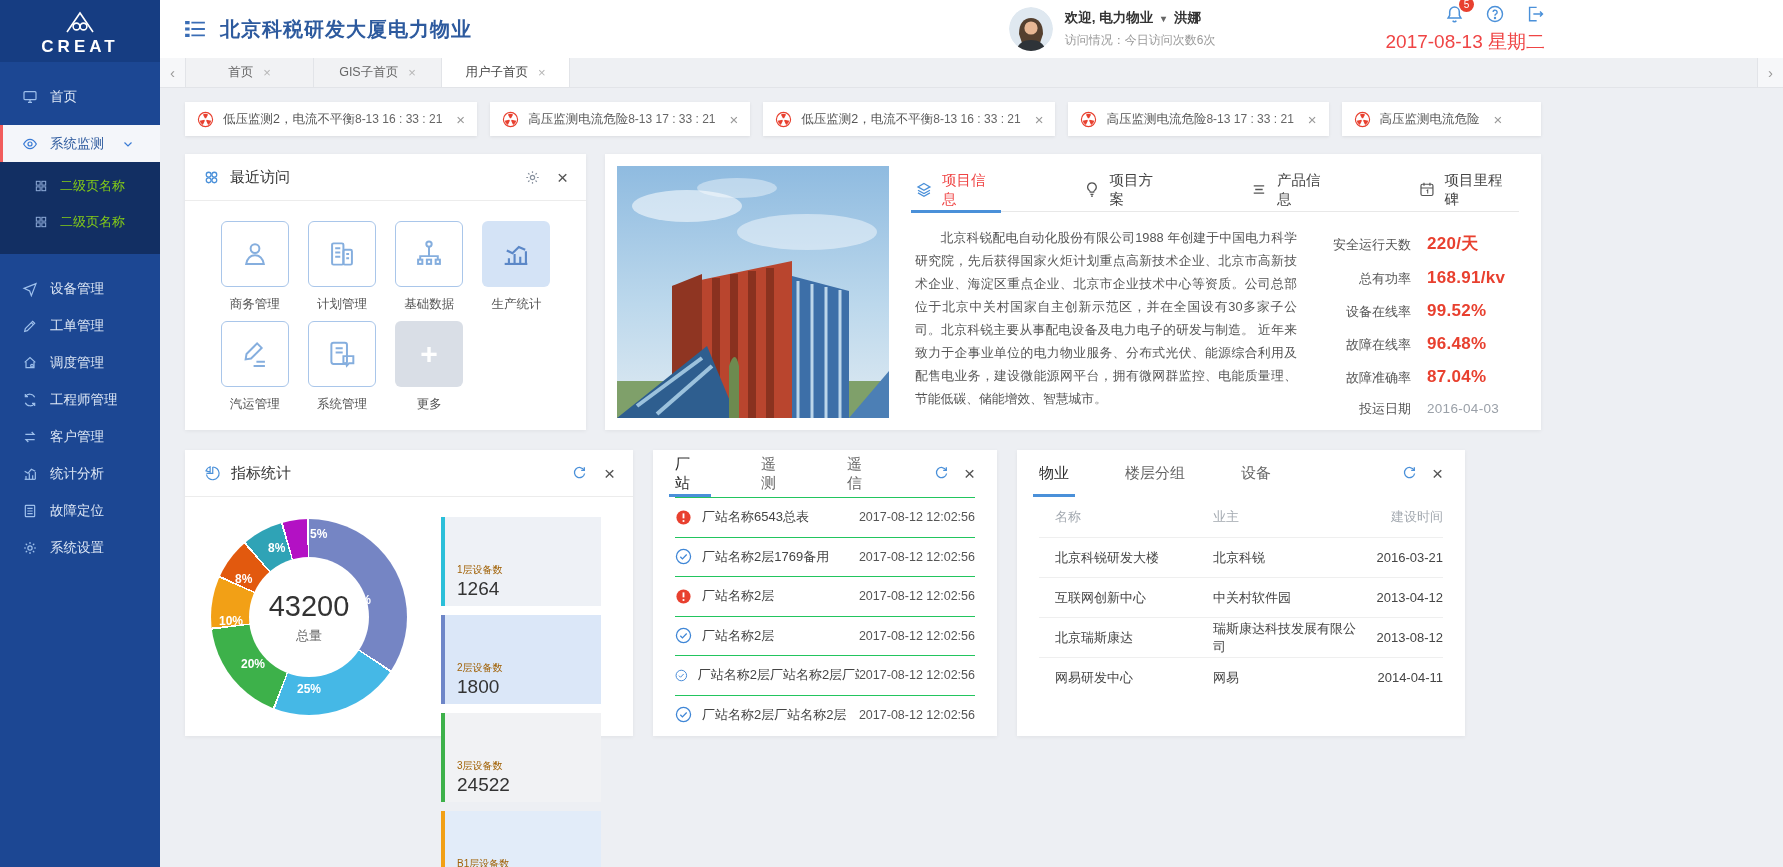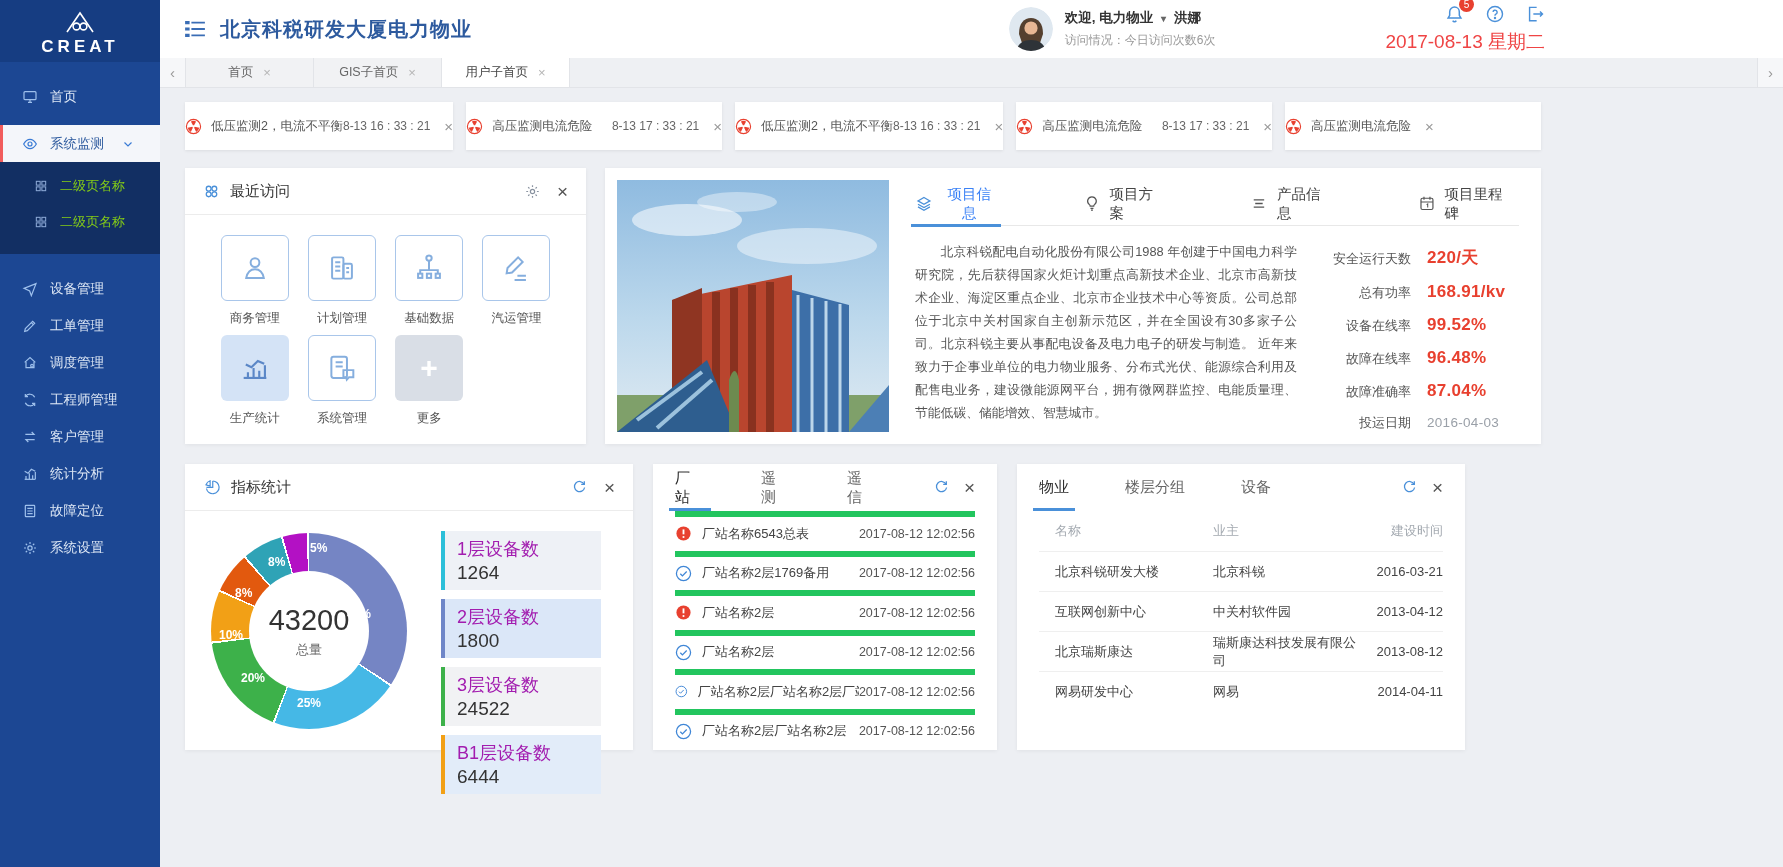--- a/index.html
+++ b/index.html
@@ -41,21 +41,21 @@
   .tab { width:128px; display:flex; align-items:center; justify-content:center; gap:10px; font-size:12.5px; color:#666; background:#f1f2f4; border-right:1px solid #e2e4e8; cursor:pointer; }
   .tab .x { color:#b5b5b5; font-size:13px; }
   .tab.active { background:#ffffff; color:#444;text-align:right; }
 
   
   .main { position:absolute; left:160px; top:88px; right:0; bottom:0; padding:14px 0 0 25px; }
   .content { width:1356px; }
 
   
   .alert-row { display:flex; gap:13px; }
-  .alert-card { flex:1; height:48px; background:#fff; box-shadow:0 1px 3px rgba(0,0,0,.08); display:flex; align-items:center; padding:0 0; }
+  .alert-card { flex:1; height:34px; background:#fff; box-shadow:0 1px 3px rgba(0,0,0,.08); display:flex; align-items:center; padding:0 12px; }
   .alert-card svg { flex:0 0 auto; }
   .alert-text { font-size:12.5px; color:#555; margin-left:9px; white-space:nowrap; overflow:hidden; }
   .alert-time { font-size:12px; color:#666; margin-left:auto; white-space:nowrap; }
   .alert-close { color:#999; font-size:15px; margin-left:14px; cursor:pointer; line-height:1; }
 
   
   .panel { background:#fff; box-shadow:0 1px 4px rgba(0,0,0,.06); position:relative; }
   .p-head { height:47px; display:flex; align-items:center; padding:0 18px; border-bottom:1px solid #ececec; }
   .p-title { font-size:15px; color:#333; margin-left:10px; }
   .p-actions { margin-left:auto; display:flex; align-items:center; gap:16px; }
@@ -74,21 +74,21 @@
   .tile-label { font-size:12.5px; color:#555; margin-top:9px; }
   .plus-glyph { color:#fff; font-size:30px; font-weight:bold; line-height:1; }
 
   
   .project { flex:1; height:276px; display:flex; padding:12px; }
   .photo { width:272px; height:252px; flex:0 0 auto; }
   .proj-right { flex:1; padding:2px 10px 0 26px; display:flex; flex-direction:column; }
   .proj-tabs { display:flex; align-items:center; height:44px; border-bottom:1px solid #e8e8e8; }
   .ptab { display:flex; align-items:center; gap:9px; font-size:14.5px; color:#444; cursor:pointer; position:relative; height:44px; margin-right:86px; }
   .ptab:last-child { margin-right:6px; }
-  .ptab.active { color:#3b82f6;text-align:center; }
+  .ptab.active { color:#ef4444; }
   .ptab.active::after { content:""; position:absolute; left:-4px; right:-4px; bottom:-1px; height:3px; background:#4a90d9; }
   .proj-body { display:flex; margin-top:14px; flex:1; }
   .proj-desc { width:382px; font-size:12.8px; color:#555; line-height:23px; text-align:justify; text-indent:2em; }
   .proj-stats { margin-left:auto; width:222px; padding-top:6px; }
   .stat-row { display:flex; align-items:baseline; justify-content:flex-end; margin-bottom:13px; }
   .stat-label { font-size:13px; color:#555; }
   .stat-value { font-size:17px; color:#e8402f; width:92px; text-align:left; margin-left:16px; font-weight:bold; letter-spacing:.3px; }
   .stat-value.muted { color:#9aa0a8; font-weight:normal; font-size:13.5px; }
 
   
@@ -99,33 +99,33 @@
   .donut-hole { position:absolute; left:38px; top:38px; width:120px; height:120px; border-radius:50%; background:#fff; display:flex; flex-direction:column; align-items:center; justify-content:center; }
   .donut-total { font-size:29px; color:#333; }
   .donut-total-label { font-size:13px; color:#666; margin-top:4px; }
   .seg-label { position:absolute; color:#fff; font-size:12px; font-weight:bold; }
   .seg-l0 { left:136px; top:74px; } .seg-l1 { left:86px; top:163px; }
   .seg-l2 { left:30px; top:138px; } .seg-l3 { left:8px; top:95px; }
   .seg-l4 { left:24px; top:53px; }  .seg-l5 { left:57px; top:22px; }
   .seg-l6 { left:99px; top:8px; }
   .legend { margin-left:34px; display:flex; flex-direction:column; gap:9px; padding-top:4px; }
   .legend-item { width:160px; min-height:49px; padding:6px 0 6px 12px; border-left:4px solid #ccc; cursor:pointer; }
-  .legend-label { font-size:18px; color:#a21caf; }
+  .legend-label { font-size:10px; color:#a16207;margin-top:40px; }
   .legend-value { font-size:19px; color:#333; margin-top:1px; }
 
   
   .station { width:344px; height:286px; }
   .property { width:448px; height:286px; }
   .lp-tabs { display:flex; align-items:center; height:47px; padding:0 22px; }
   .ltab { font-size:15px; color:#666; margin-right:56px; position:relative; height:47px; display:flex; align-items:center; cursor:pointer; }
   .ltab.active { color:#2f2f2f; }
   .ltab.active::after { content:""; position:absolute; left:-6px; right:-6px; bottom:0; height:3px; background:#4a90d9; }
   .lp-actions { margin-left:auto; display:flex; gap:14px; align-items:center; }
   .lp-actions .x { color:#555; font-size:19px; cursor:pointer; line-height:1; }
-  .st-row { height:39.5px; display:flex; align-items:center; margin:0 22px; border-top:6px solid #22c55e; cursor:pointer; }
+  .st-row { height:39.5px; display:flex; align-items:center; margin:0 22px; border-top:1px solid #22c55e; cursor:pointer; }
   .st-row:first-of-type { border-top:none; }
   .st-name { font-size:13px; color:#444; margin-left:10px; white-space:nowrap; overflow:hidden; max-width:230px; }
   .st-time { font-size:12.5px; color:#555; margin-left:auto; white-space:nowrap; }
   .pr-header, .pr-row { height:40px; display:flex; align-items:center; margin:0 22px; border-top:1px solid #efefef; font-size:13px; }
   .pr-header { border-top:none; color:#a3a9b0; }
   .pr-c1 { width:158px;margin-left:16px; } .pr-c2 { flex:1; } .pr-c3 { width:76px; text-align:right; }
   .pr-row { color:#444; cursor:pointer; }
 
   svg.ic { display:block; }
 </style>
@@ -441,37 +441,37 @@
                   <circle cx="12" cy="5" r="1.9"></circle>
                   <path d="M12 7v4M5.8 16v-2.5h12.4V16M12 11v3"></path>
                   <rect x="4.3" y="16" width="3" height="3"></rect>
                   <rect x="10.5" y="16" width="3" height="3"></rect>
                   <rect x="16.7" y="16" width="3" height="3"></rect>
                 </svg>
               </div>
           <div class="tile-label">基础数据</div>
         </div>
         <div class="tile">
-          <div class="tile-box">
-                <svg class="ic" width="34" height="34" viewBox="0 0 24 24" fill="none" stroke="#85aede" stroke-width="1.4">
-                  <path d="M13.5 4.5l3.2 3.2-7.5 7.5-3.8.6.6-3.8z"></path>
-                  <path d="M13 17.5h6M11 20.5h8"></path>
-                </svg>
-              </div>
-          <div class="tile-label">汽运管理</div>
-        </div>
-        <div class="tile">
           <div class="tile-box filled">
                 <svg class="ic" width="34" height="34" viewBox="0 0 24 24" fill="none" stroke="#5b87c7" stroke-width="1.5">
                   <path d="M4 19h16"></path>
                   <path d="M7 19v-4M11 19v-7M15 19v-5M19 19v-9"></path>
                   <path d="M5.5 9.5l4 2 4.5-4.5 4.5 2"></path>
                 </svg>
               </div>
           <div class="tile-label">生产统计</div>
+        </div>
+        <div class="tile">
+          <div class="tile-box">
+                <svg class="ic" width="34" height="34" viewBox="0 0 24 24" fill="none" stroke="#85aede" stroke-width="1.4">
+                  <path d="M13.5 4.5l3.2 3.2-7.5 7.5-3.8.6.6-3.8z"></path>
+                  <path d="M13 17.5h6M11 20.5h8"></path>
+                </svg>
+              </div>
+          <div class="tile-label">汽运管理</div>
         </div>
         <div class="tile">
           <div class="tile-box">
                 <svg class="ic" width="34" height="34" viewBox="0 0 24 24" fill="none" stroke="#85aede" stroke-width="1.4">
                   <rect x="4.5" y="4" width="11" height="15" rx="1.5"></rect>
                   <path d="M7.5 8h5M7.5 11h5"></path>
                   <path d="M13 13.5h7v5h-3l-1.6 1.8-.4-1.8H13z"></path>
                 </svg>
               </div>
           <div class="tile-label">系统管理</div>

